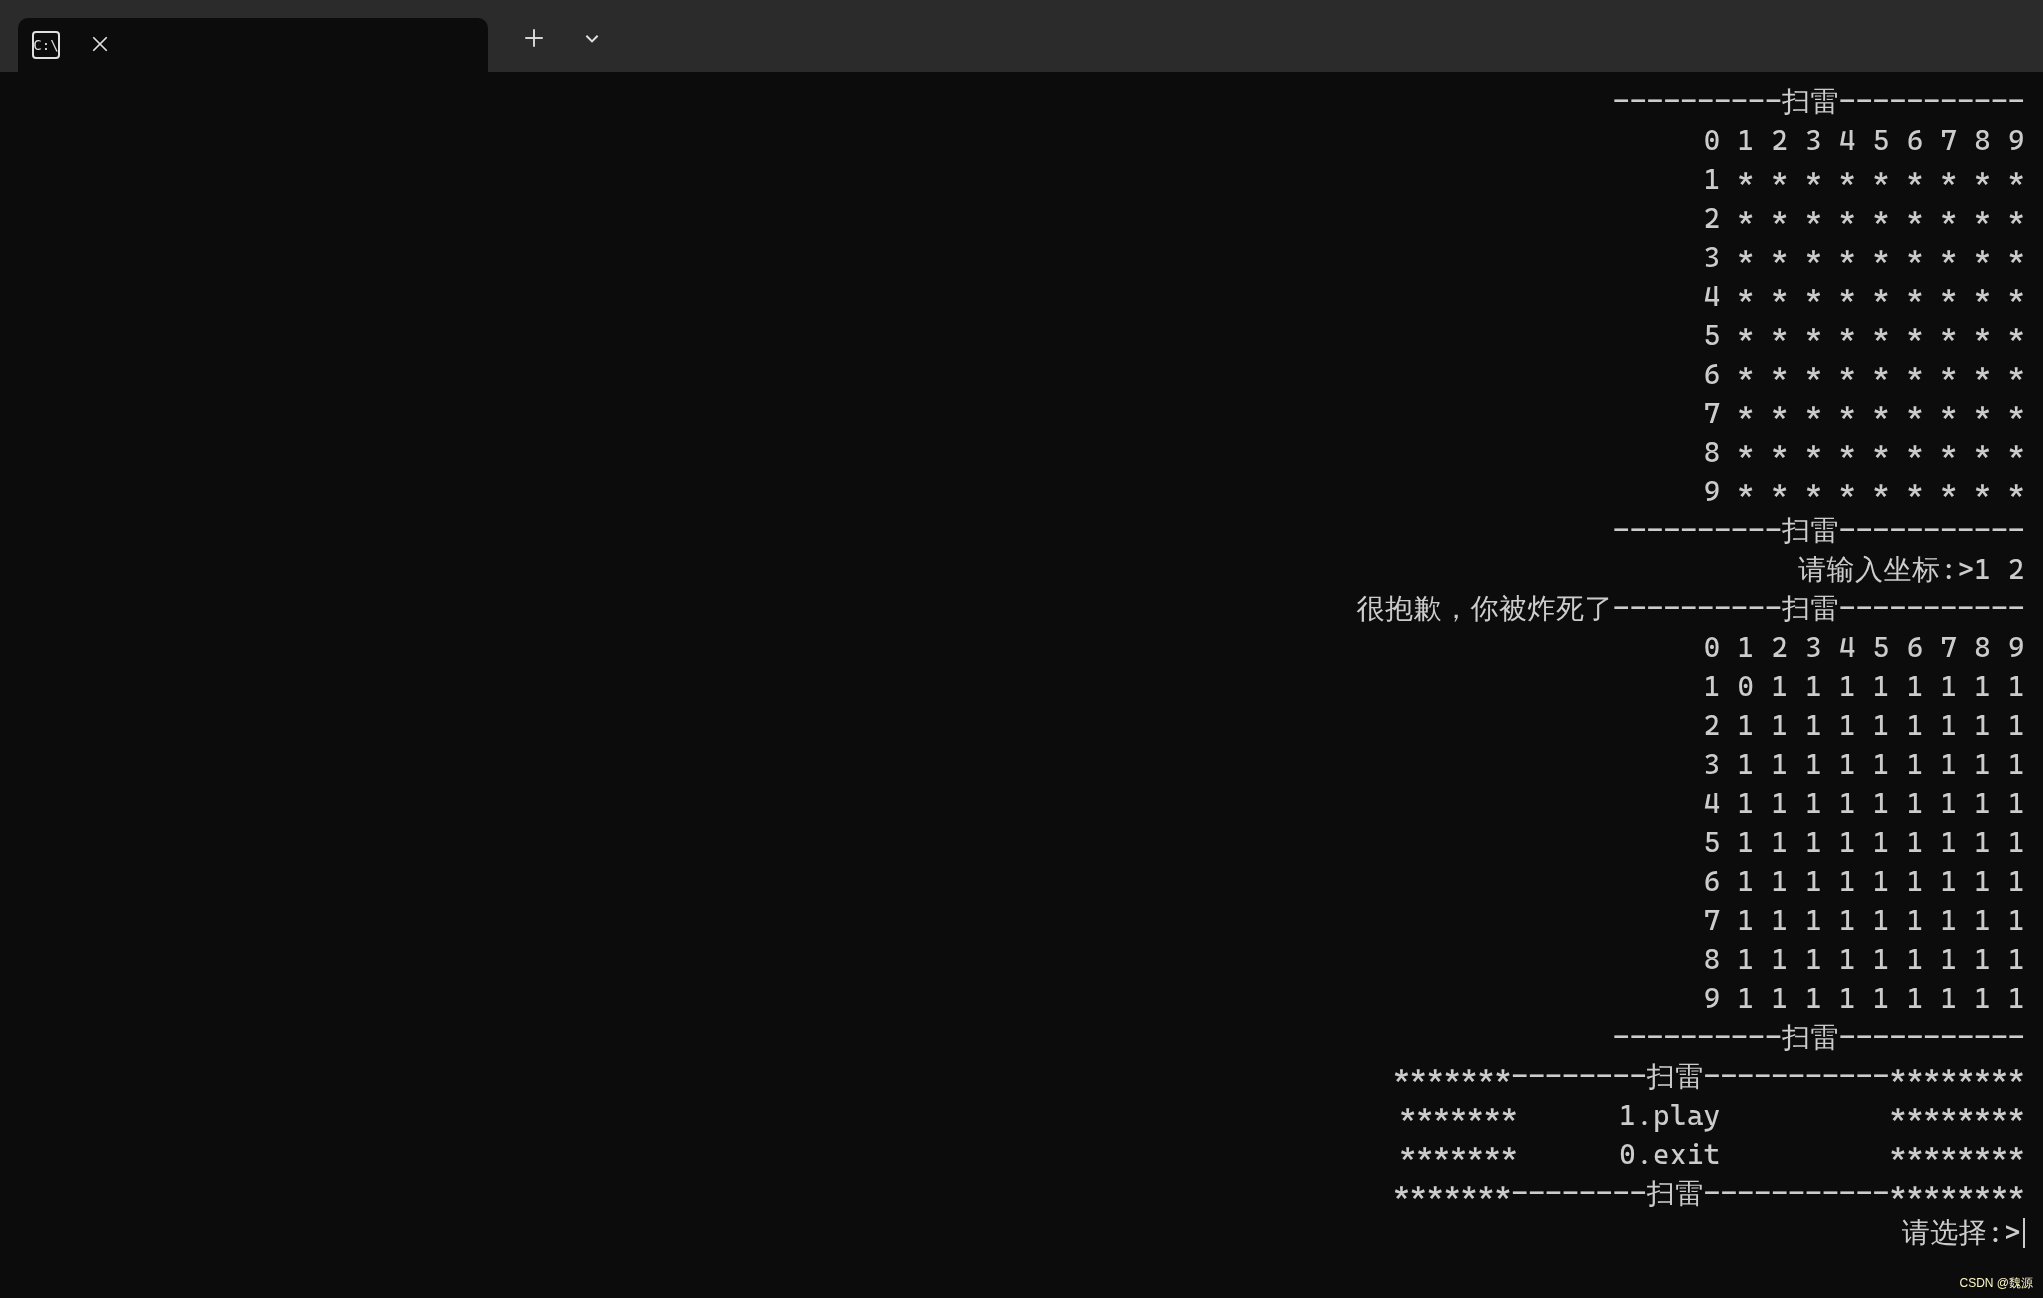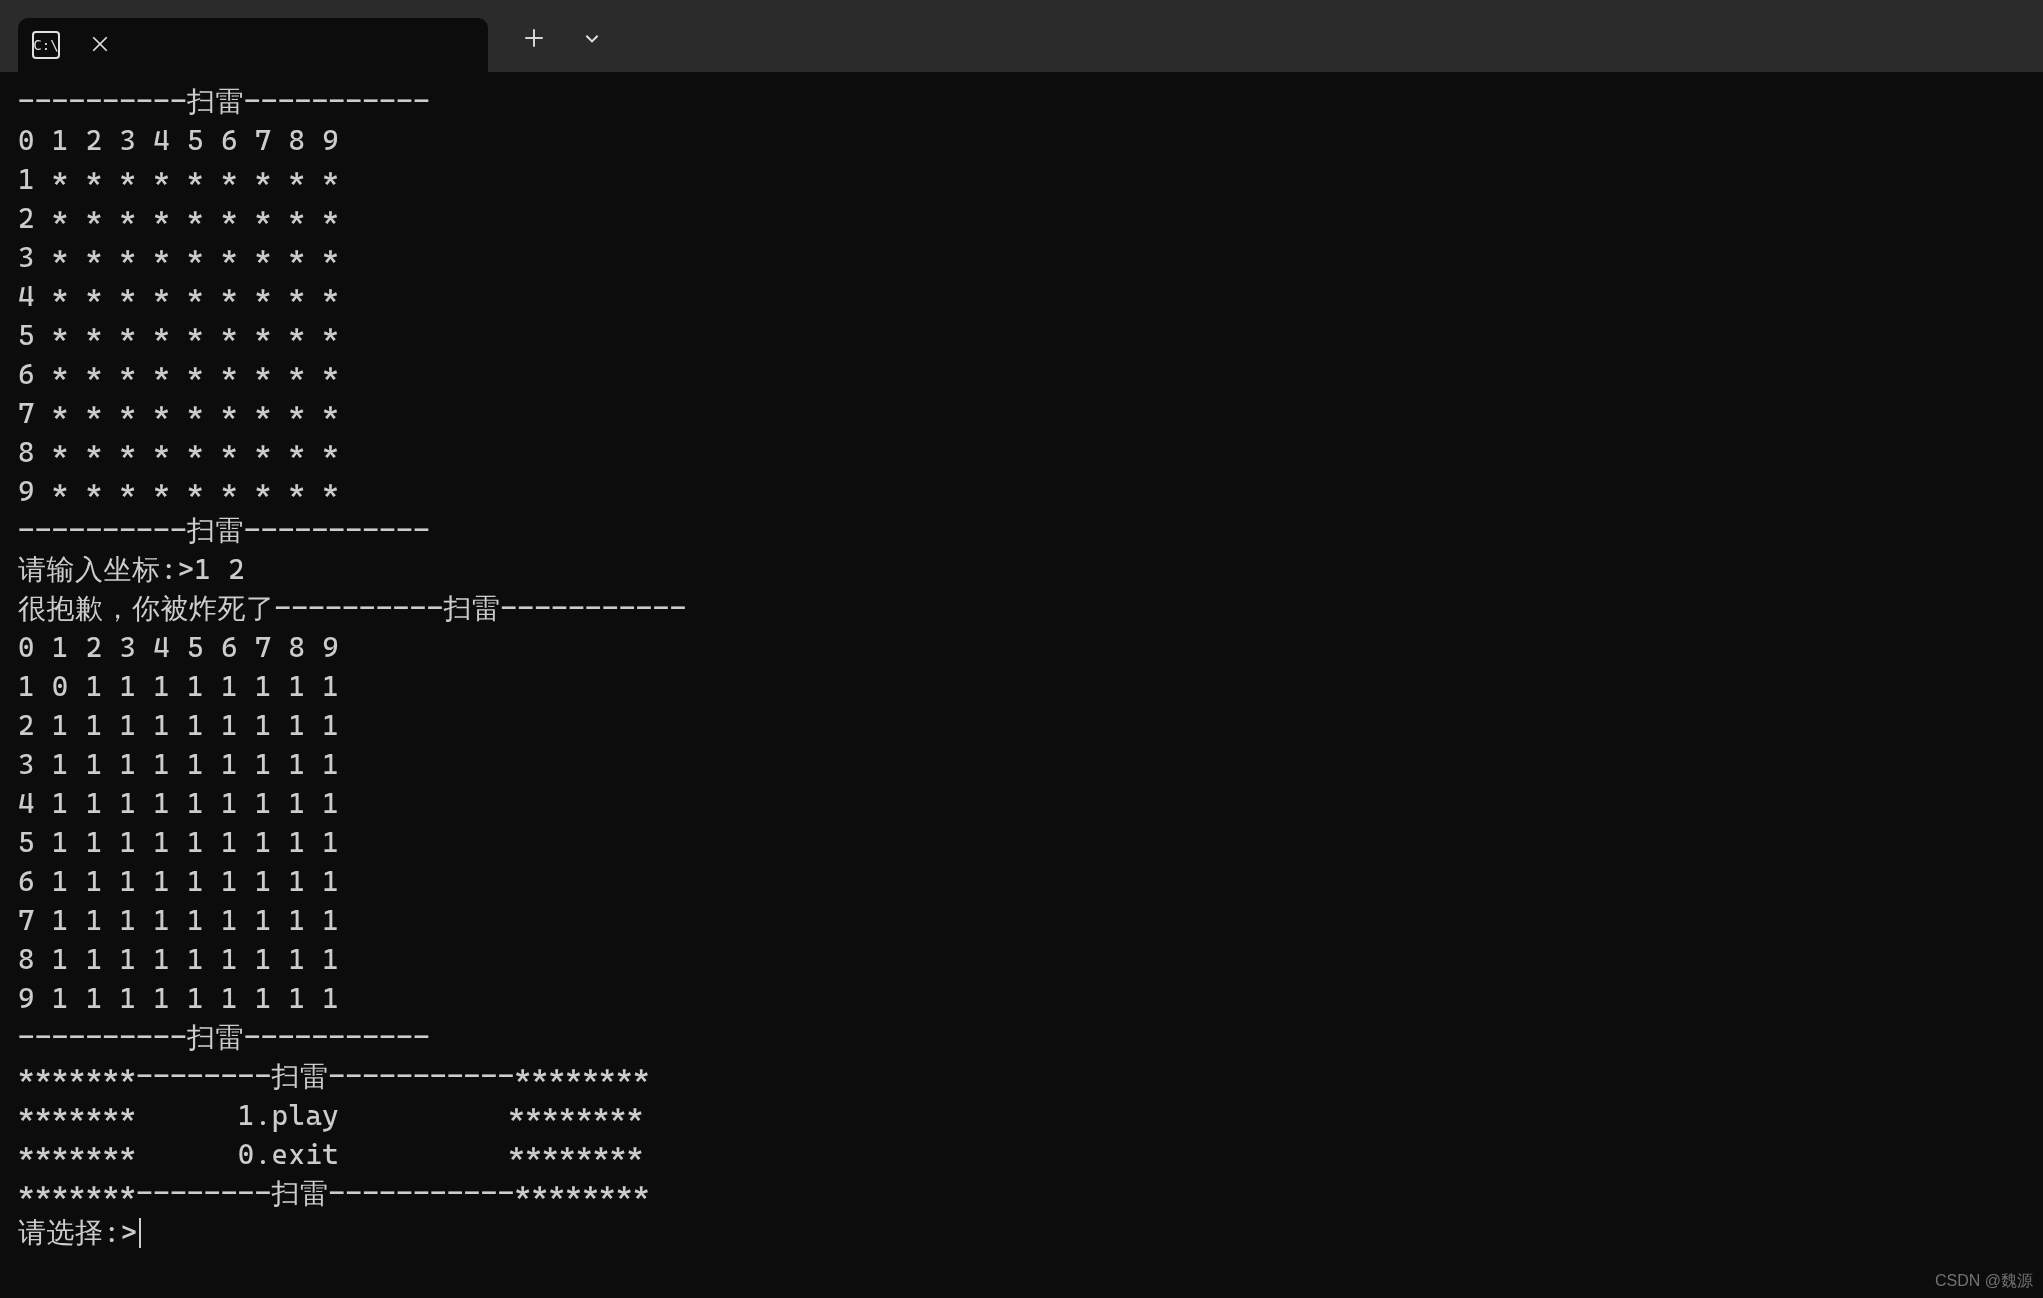--- a/index.html
+++ b/index.html
@@ -84,36 +84,37 @@
       width: 18px;
       height: 18px;
     }
     .terminal {
       padding: 10px 18px;
       color: #cccccc;
       font-size: 28px;
       line-height: 39px;
       white-space: pre;
       letter-spacing: 0.5px;
+      text-align: right;
     }
     .cursor {
       display: inline-block;
       width: 2px;
       height: 30px;
       background: #cccccc;
       vertical-align: middle;
       margin-left: 2px;
       margin-bottom: 4px;
     }
     .watermark {
       position: absolute;
       bottom: 6px;
       right: 10px;
-      color: #737373;
-      font-size: 16px;
+      color: #fef9c3;
+      font-size: 12px;
       font-family: "Segoe UI", sans-serif;
       margin-left: 16px;
     }
   </style>
 </head>
 <body>
 
 <div class="titlebar">
   <div class="tab">
     <div class="tab-icon">C:\</div>

